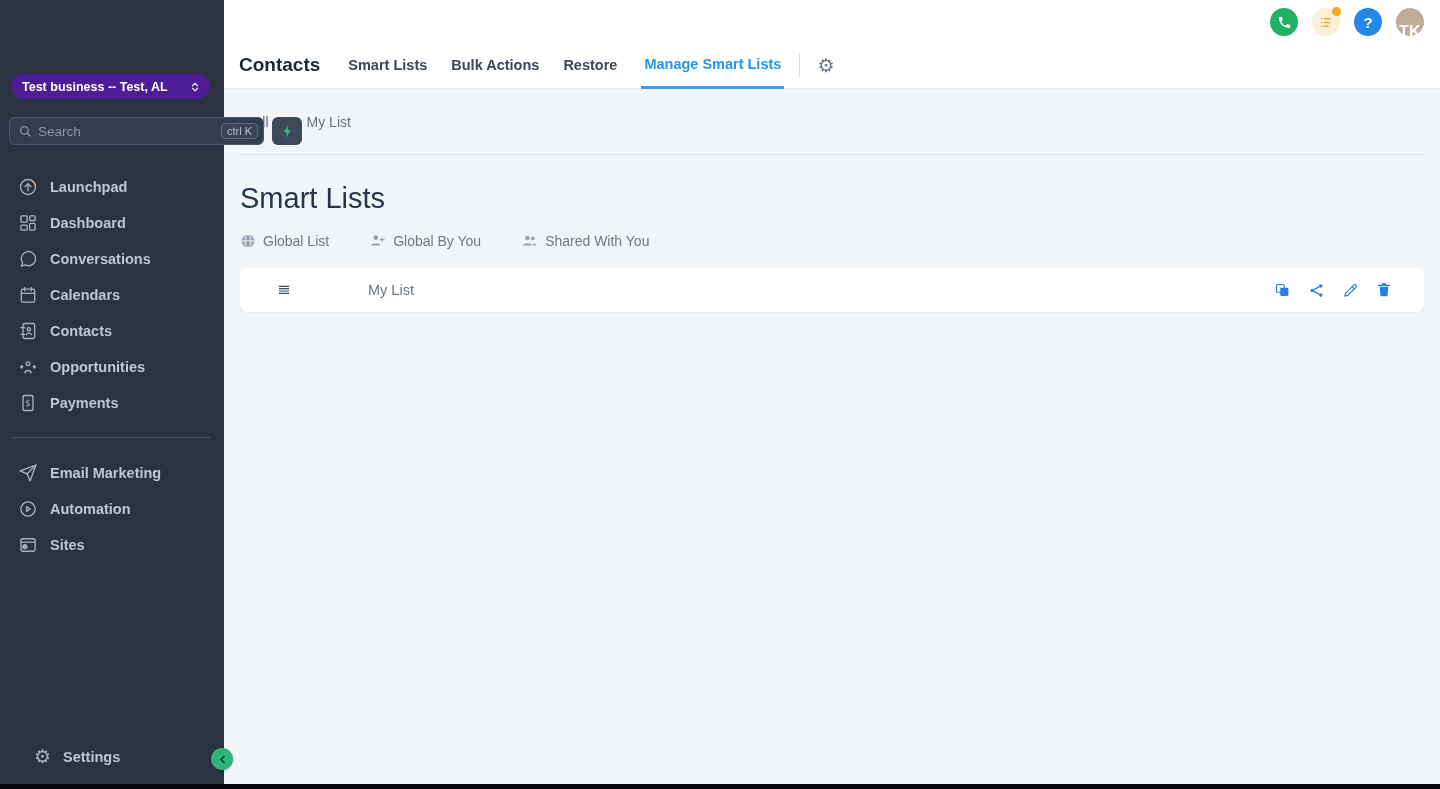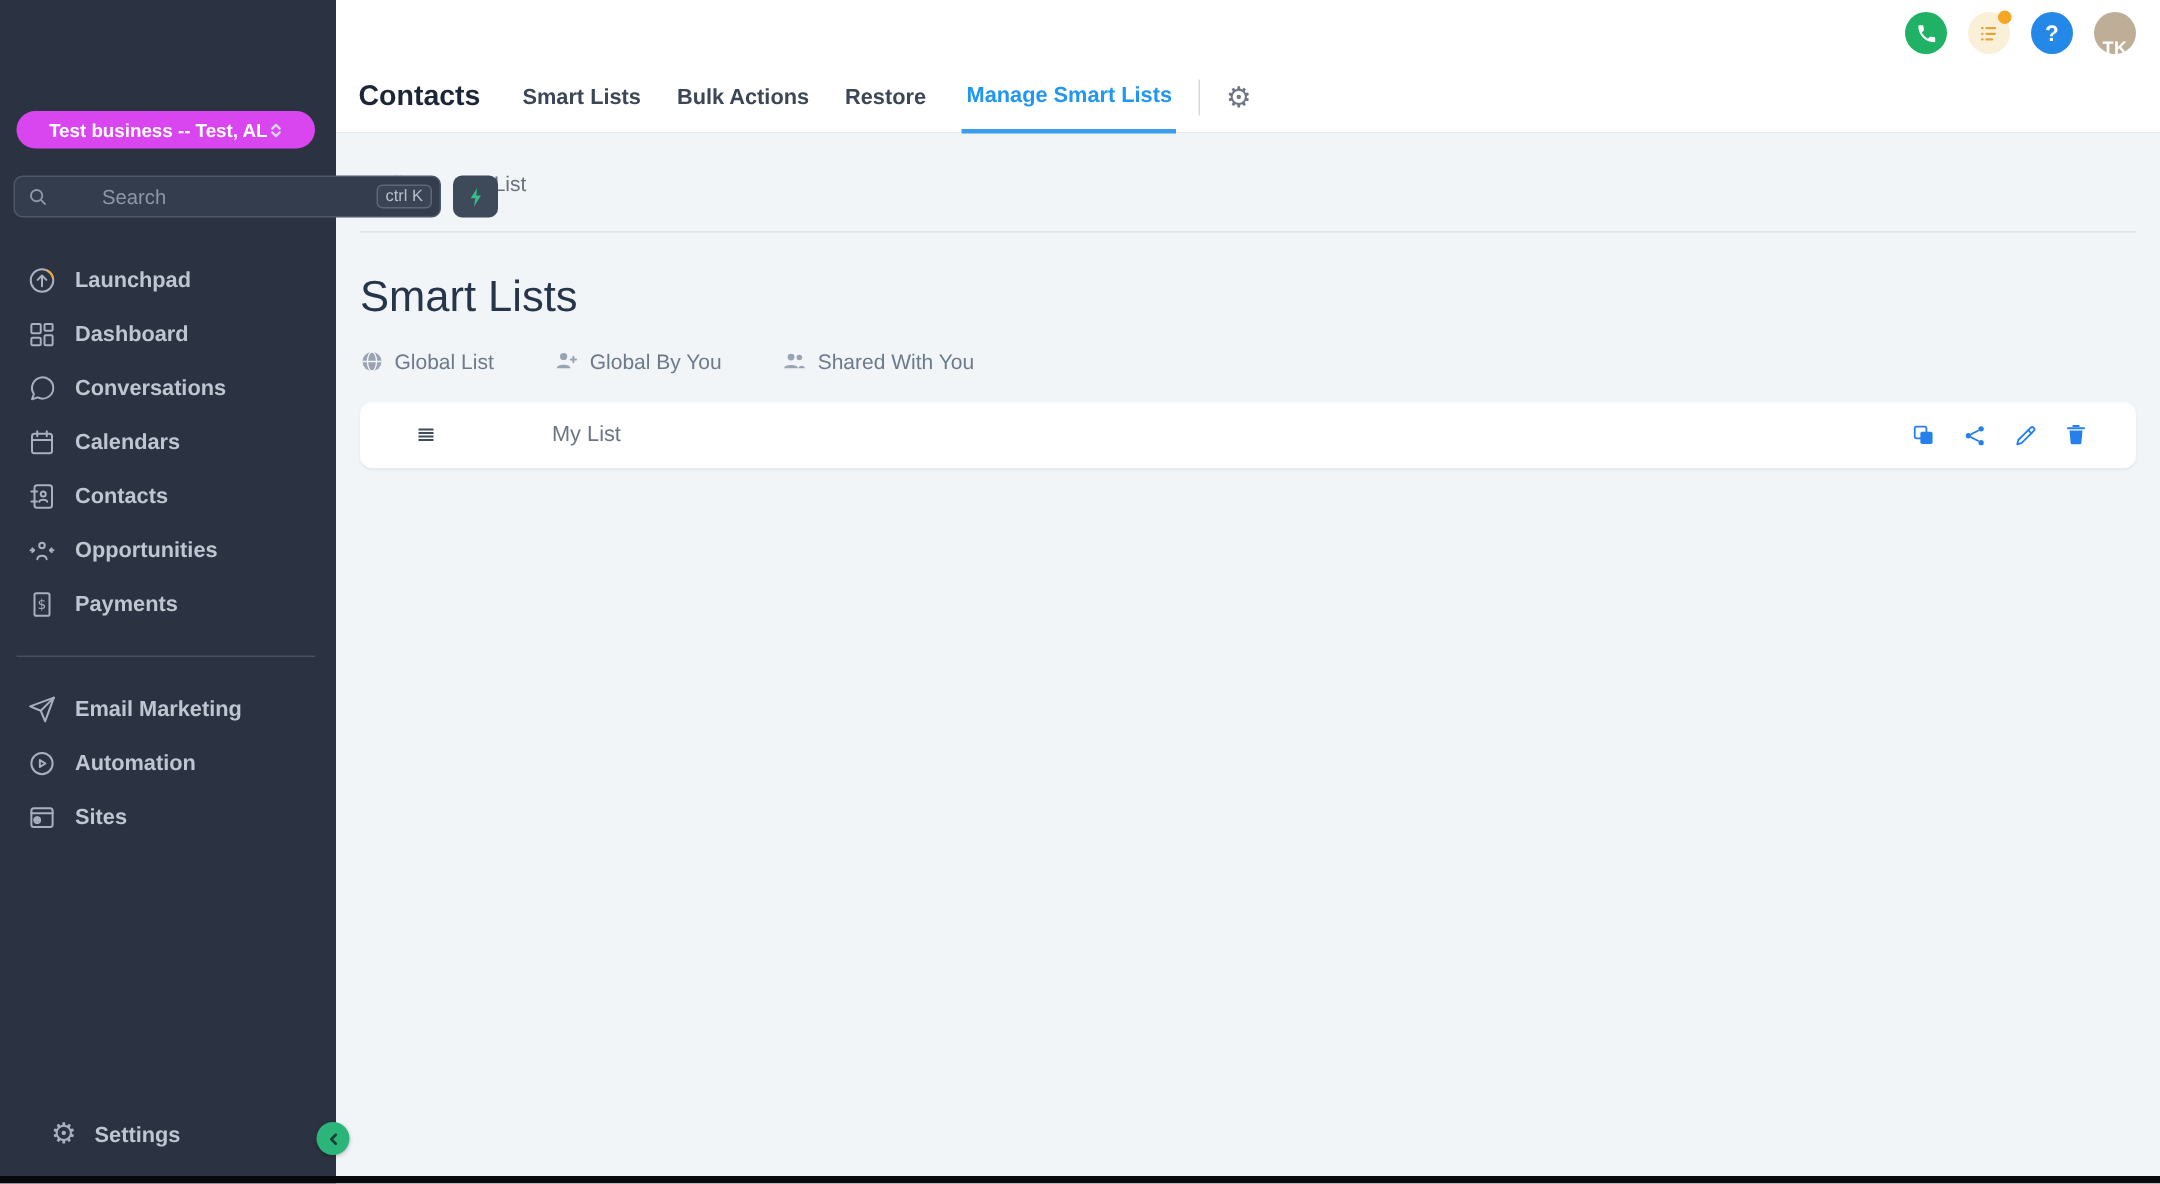--- a/index.html
+++ b/index.html
@@ -2,29 +2,29 @@
 <html><head>
 <meta charset="utf-8">
 <style>
   * { margin:0; padding:0; box-sizing:border-box; }
   html,body { width:1440px; height:789px; overflow:hidden; }
   body { font-family:"Liberation Sans", sans-serif; position:relative; background:#f1f5f8; }
   .app { display:flex; width:100%; height:100%; }
 
   
   .sidebar { position:relative; width:224px; min-width:224px; height:100%; background:#2b3342; color:#c1c8d3; z-index:2; }
-  .biz { margin:74px 14px 0 11px; height:25px; background:#d946ef; border-radius:13px;
-         display:flex; align-items:center; justify-content:center; padding:0 9px 0 11px; cursor:pointer; }
+  .biz { margin:74px 14px 0 11px; height:25px; background:#4c1d95; border-radius:13px;
+         display:flex; align-items:center; justify-content:space-between; padding:0 9px 0 11px; cursor:pointer; }
   .biz-label { font-size:12.5px; font-weight:bold; color:#ffffff; white-space:nowrap; }
   .biz svg { flex:none; }
   .search-row { display:flex; gap:8px; margin:18px 8px 0 9px; align-items:center; }
   .searchbox { flex:1; height:28px; background:#333d4e; border:1px solid #4d586b; border-radius:6px;
                display:flex; align-items:center; padding:0 5px 0 8px; gap:6px; }
   .searchbox input { flex:1; min-width:0; background:transparent; border:none; outline:none;
-                     color:#fde047; font-size:13.5px; font-family:"Liberation Sans", sans-serif;margin-left:30px; }
+                     color:#fde047; font-size:13.5px; font-family:"Liberation Sans", sans-serif; }
   .searchbox input::placeholder { color:#8d97a7; }
   .kbd { border:1px solid #5c6878; border-radius:4px; color:#b7bfcc; background:#3a4454;
          font-size:11px; padding:1px 5px; white-space:nowrap; }
   .spark { width:30px; height:28px; flex:none; background:#3e4959; border:none; border-radius:6px;
            display:flex; align-items:center; justify-content:center; cursor:pointer; }
   .nav { margin-top:24px; }
   .nav-item { display:flex; align-items:center; gap:12px; height:36px; padding-left:18px;
               cursor:pointer; color:#a9b1bf; }
   .nav-item .lbl { font-size:14.5px; font-weight:600; color:#bfc6d1; }
   .nav-divider { border-top:1px solid #47515f; margin:16px 14px 17px 11px; }
@@ -41,21 +41,21 @@
   .topbar { position:relative; height:89px; background:#ffffff; border-bottom:1px solid #e9edf2; flex:none; }
   .topicons { position:absolute; top:8px; right:16px; display:flex; gap:14px; }
   .circle { position:relative; width:28px; height:28px; border-radius:50%; display:flex;
             align-items:center; justify-content:center; cursor:pointer; }
   .c-phone { background:#1fb264; }
   .c-tasks { background:#faf0d7; }
   .c-help  { background:#2388e8; }
   .c-avatar{ background:#bfae97; }
   .badge { position:absolute; top:-1px; right:-1px; width:9px; height:9px; border-radius:50%; background:#f5a623; }
   .help-glyph { color:#fff; font-size:15px; font-weight:bold; }
-  .avatar-txt { color:#fff; font-size:12px; font-weight:bold; letter-spacing:.3px;margin-top:19px; }
+  .avatar-txt { color:#fff; font-size:16px; font-weight:bold; letter-spacing:.3px;margin-top:19px; }
 
   .tabsrow { position:absolute; left:15px; bottom:0; height:46px; display:flex; align-items:center; }
   .app-title { font-size:19px; font-weight:700; color:#1d2636; margin-right:28px; }
   .tabs { display:flex; align-items:center; gap:24px; height:100%; }
   .tab { font-size:14.5px; font-weight:600; color:#3c4656; cursor:pointer; height:100%;
          display:flex; align-items:center; text-decoration:none; }
   .tab.active { color:#2196f3; border-bottom:3px solid #3b9cf0; padding:0 3px; margin-bottom:-1px; }
   .vdiv { width:1px; height:24px; background:#d6dbe2; margin:0 17px 0 15px; }
   .tab-gear { color:#6e7686; cursor:pointer; display:flex; align-items:center; }
 

